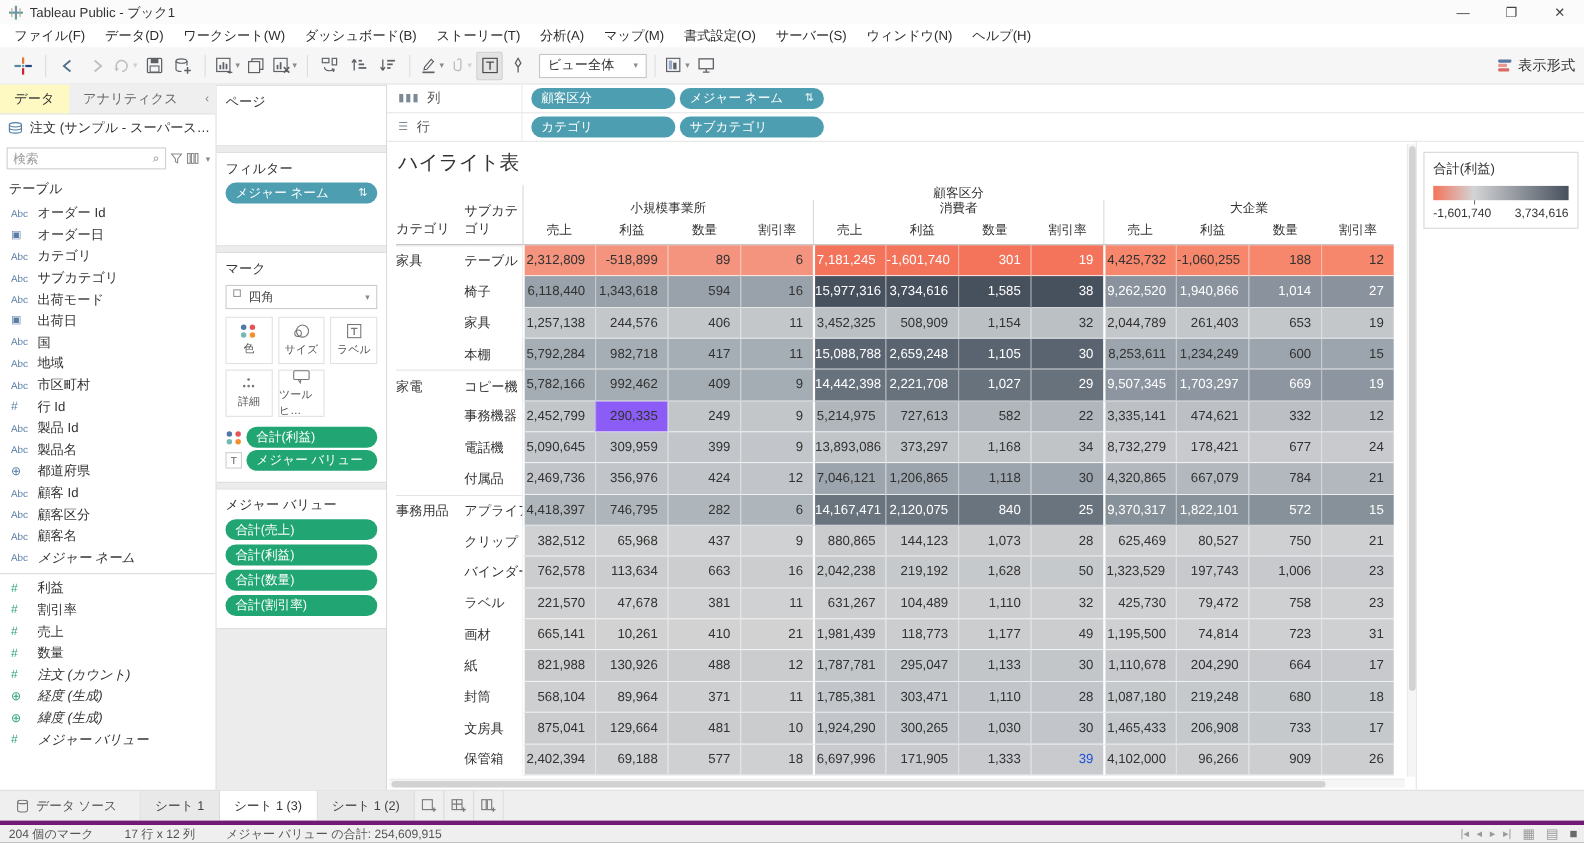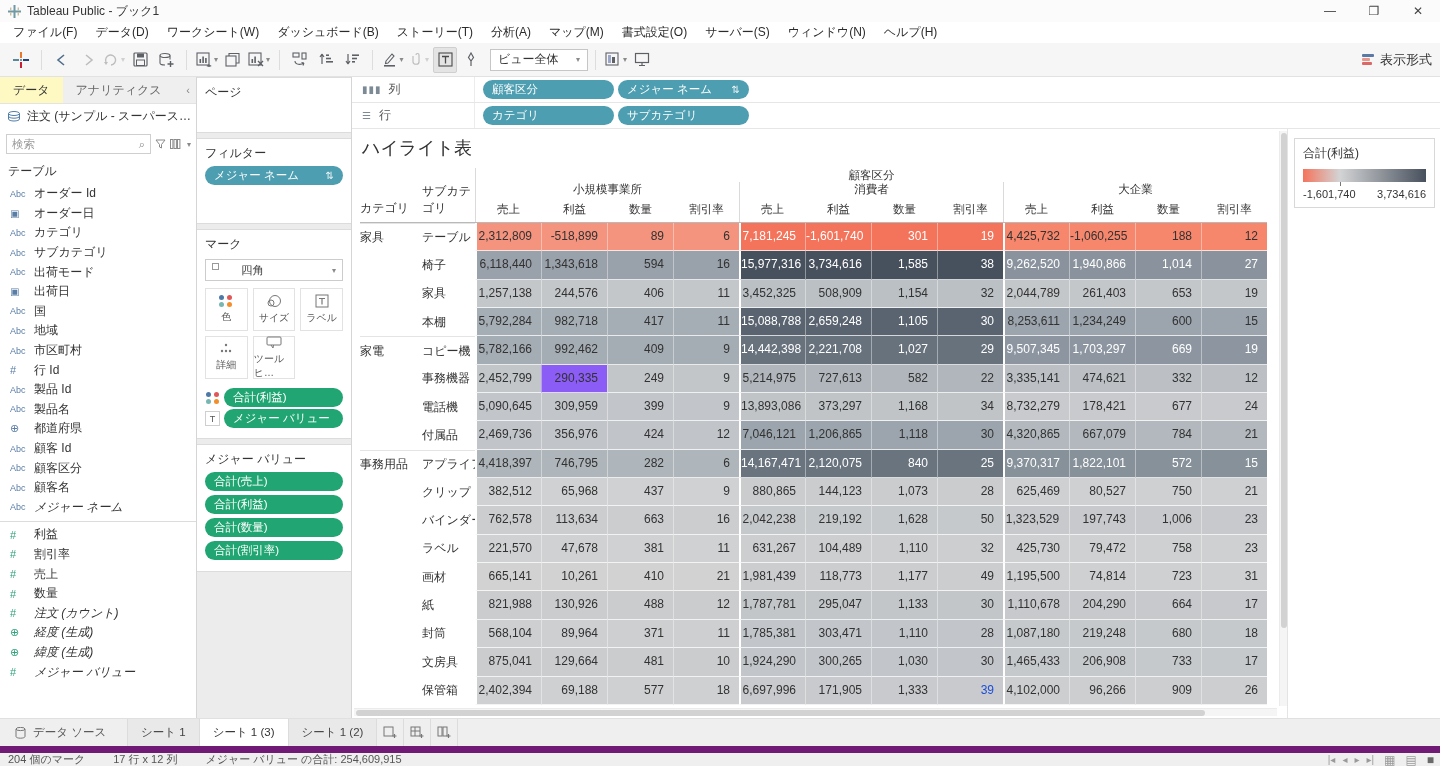--- a/index.html
+++ b/index.html
@@ -102,21 +102,21 @@
   .legend-bar{height:13px;position:relative}
   .legend-tick{position:absolute;left:30%;bottom:-4px;width:1px;height:4px;background:#777}
   .legend-labels{display:flex;justify-content:space-between;font-size:11px;color:#333;margin-top:6px}
   
   .tabs-bar{position:absolute;left:0;right:0;bottom:20px;height:28px;background:#efefef;display:flex;align-items:stretch;border-top:1px solid #e0e0e0}
   .ds-tab{display:flex;align-items:center;gap:7px;padding:0 15px;font-size:11.5px;color:#555;border-right:1px solid #dcdcdc;width:128px}
   .sheet-tab{display:flex;align-items:center;padding:0 13px;font-size:11.5px;color:#444;border-right:1px solid #dcdcdc;background:#e9e9e9}
   .sheet-tab.active{background:#fff;color:#333}
   .new-btn{width:27px;display:flex;align-items:center;justify-content:center;color:#666;border-right:1px solid #dcdcdc;font-size:12px}
   
-  .statusbar{position:absolute;left:0;right:0;bottom:0;height:20px;background:#efefef;border-top:7px solid #701a75;display:flex;align-items:center;font-size:11px;color:#555;padding-left:8px}
+  .statusbar{position:absolute;left:0;right:0;bottom:0;height:20px;background:#efefef;border-top:4px solid #701a75;display:flex;align-items:center;font-size:11px;color:#555;padding-left:8px}
   .status-item{margin-right:28px;white-space:nowrap}
   .status-right{position:absolute;right:6px;display:flex;align-items:center;gap:10px;color:#9a9a9a;font-size:10px}
   .status-right .navs{display:flex;gap:7px}
   svg{display:block}
 </style>
 </head>
 <body>
 
 <div class="app">
 
@@ -466,21 +466,21 @@
         <div id="filter-pills">
             <div class="pill blue">
               <span>メジャー ネーム</span>
               <span class="sort-glyph">⇅</span>
             </div>
           </div>
       </div>
       <div class="card" style="height:210px">
         <div class="card-label">マーク</div>
         <div class="mark-type-select">
-          <span style="display:flex;align-items:flex-start;gap:22px">
+          <span style="display:flex;align-items:flex-start;gap:7px">
               <span style="width:7px;height:7px;border:1px solid #999;display:inline-block"></span>
               <span>四角</span>
             </span>
           <span class="caret">▾</span>
         </div>
         <div class="mark-btns">
           <div class="mark-btn">
             <span class="dotgrid">
                 <i style="background:#4e79a7"></i>
                 <i style="background:#e15759"></i>

